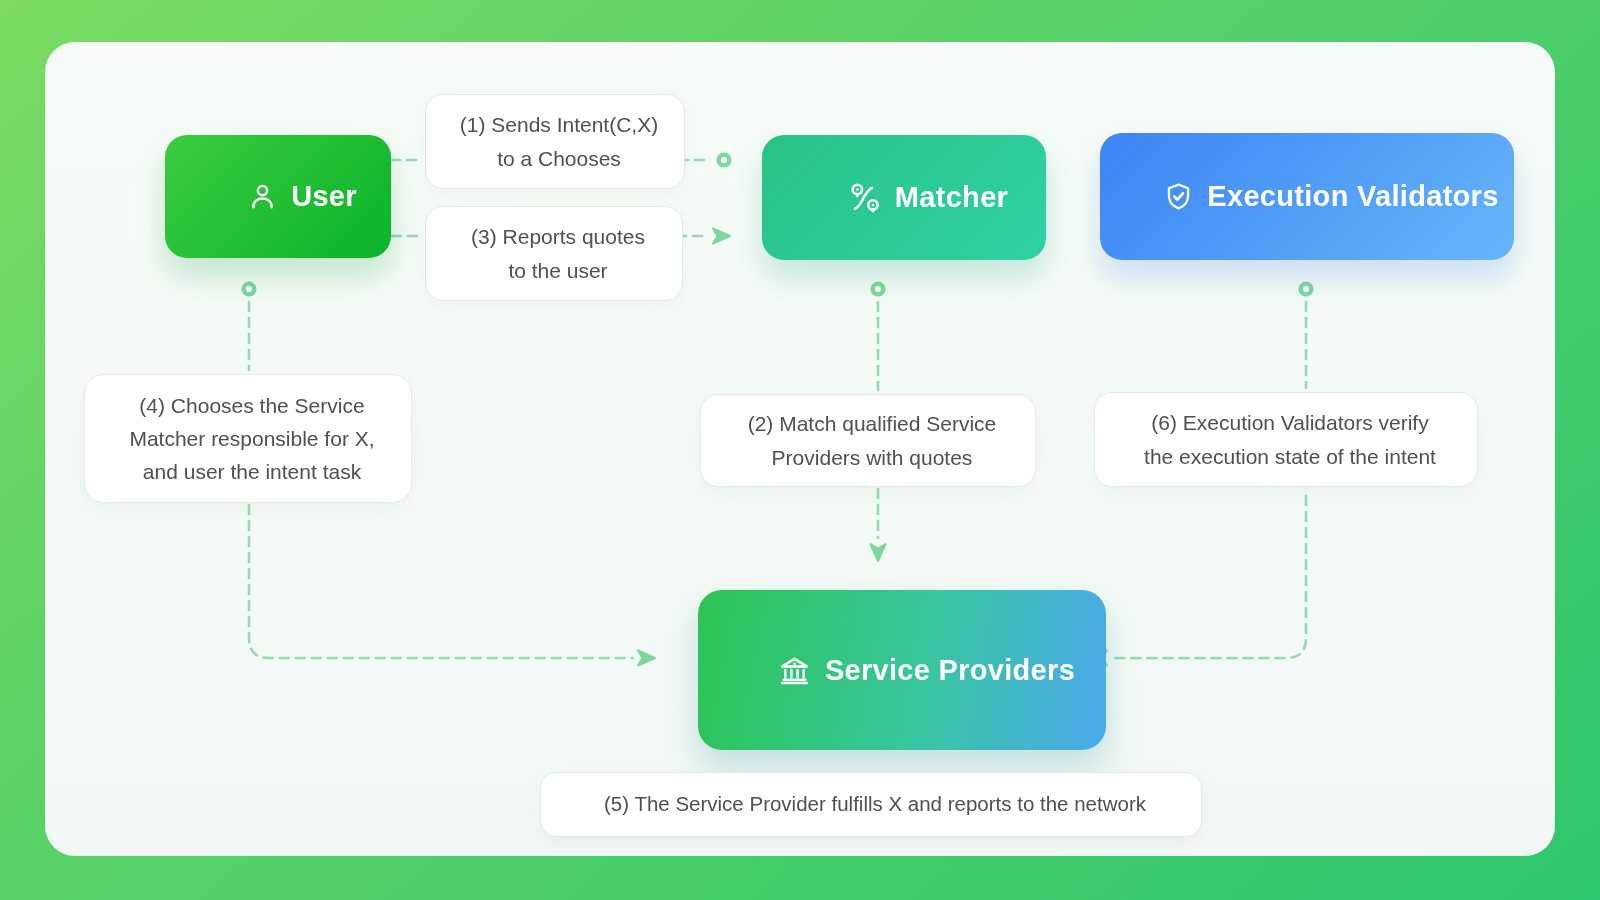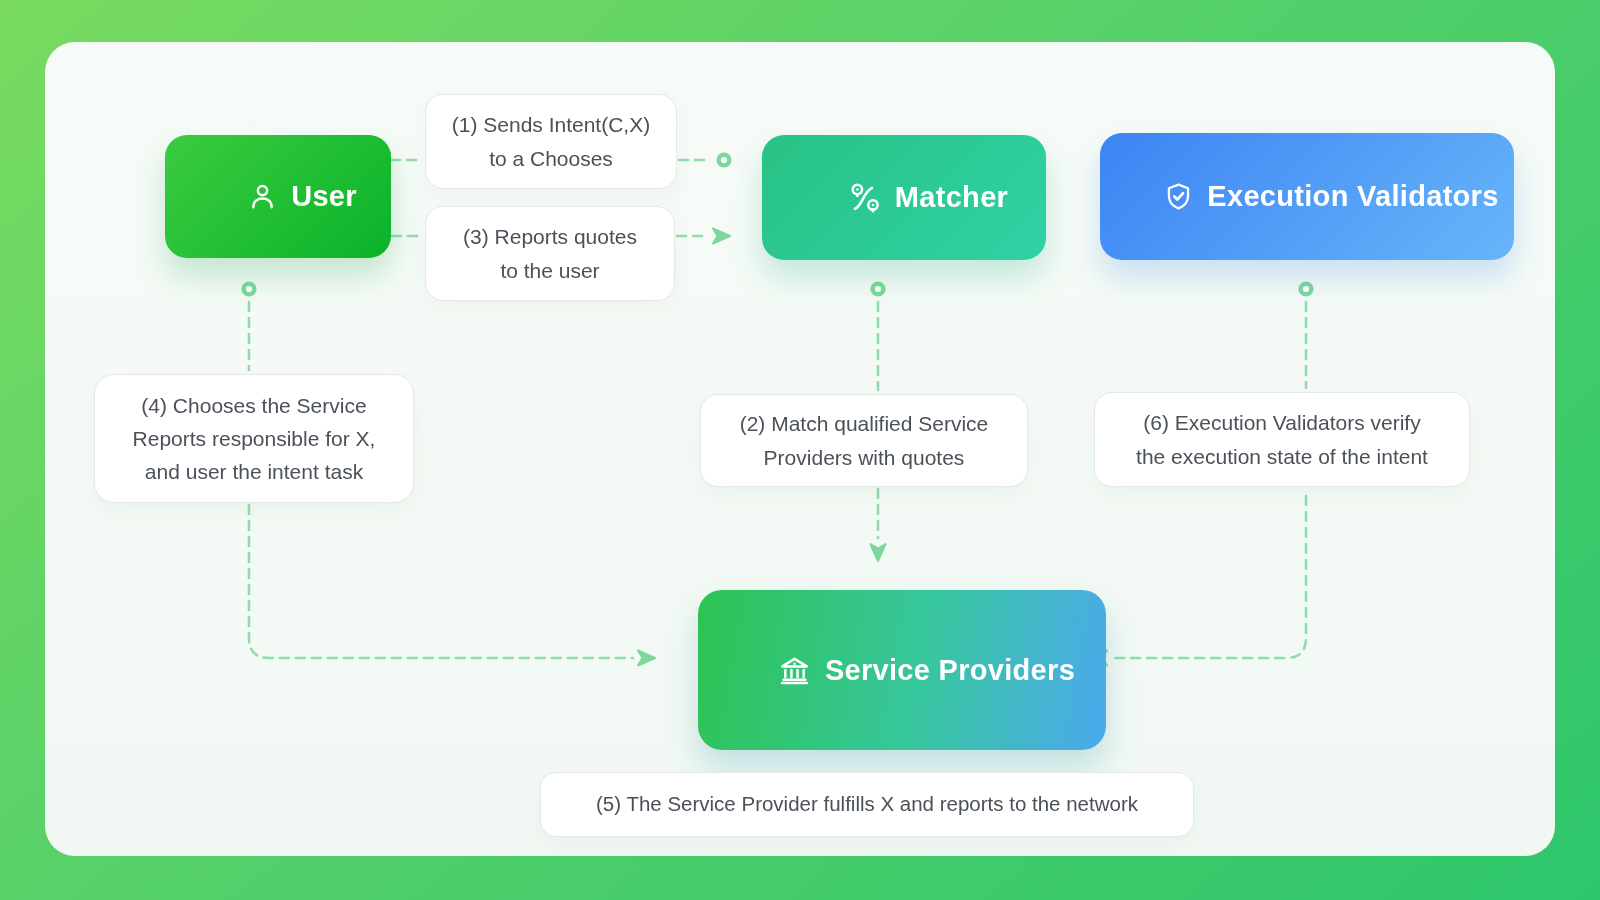--- a/index.html
+++ b/index.html
@@ -45,25 +45,26 @@
     left:698px;top:590px;width:360px;height:160px;border-radius:24px;
     background:linear-gradient(100deg,#2cc452 0%,#38c69e 55%,#4ba9ee 100%);
     box-shadow:0 18px 32px rgba(50,150,170,.25);
   }
 
   .step{
     position:absolute;display:flex;flex-direction:column;align-items:center;justify-content:center;
     background:#ffffff;border:1.5px solid #e4e8e6;border-radius:18px;
     color:#4b5159;font-size:21px;line-height:1.58;text-align:center;
     box-shadow:0 8px 18px rgba(90,120,100,.05);
+    padding-left:8px;
   }
   .step span{display:block;white-space:nowrap;}
   .step-1{left:425px;top:94px;width:250px;height:93px;}
   .step-3{left:425px;top:206px;width:248px;height:93px;}
-  .step-4{left:94px;top:374px;width:318px;height:127px;border-radius:20px;}
+  .step-4{left:84px;top:374px;width:318px;height:127px;border-radius:20px;}
   .step-2{left:700px;top:394px;width:326px;height:91px;}
   .step-6{left:1094px;top:392px;width:374px;height:93px;}
   .step-5{left:540px;top:772px;width:652px;height:63px;font-size:20.5px;border-radius:16px;}
 </style>
 </head>
 <body>
 
 <div class="stage">
   <div class="card"></div>
 
@@ -148,21 +149,21 @@
     <span>to a Chooses</span>
   </div>
 
   <div class="step step-3">
     <span>(3) Reports quotes</span>
     <span>to the user</span>
   </div>
 
   <div class="step step-4">
     <span>(4) Chooses the Service</span>
-    <span>Reports responsible for X,</span>
+    <span>Matcher responsible for X,</span>
     <span>and user the intent task</span>
   </div>
 
   <div class="step step-2">
     <span>(2) Match qualified Service</span>
     <span>Providers with quotes</span>
   </div>
 
   <div class="step step-6">
     <span>(6) Execution Validators verify</span>

